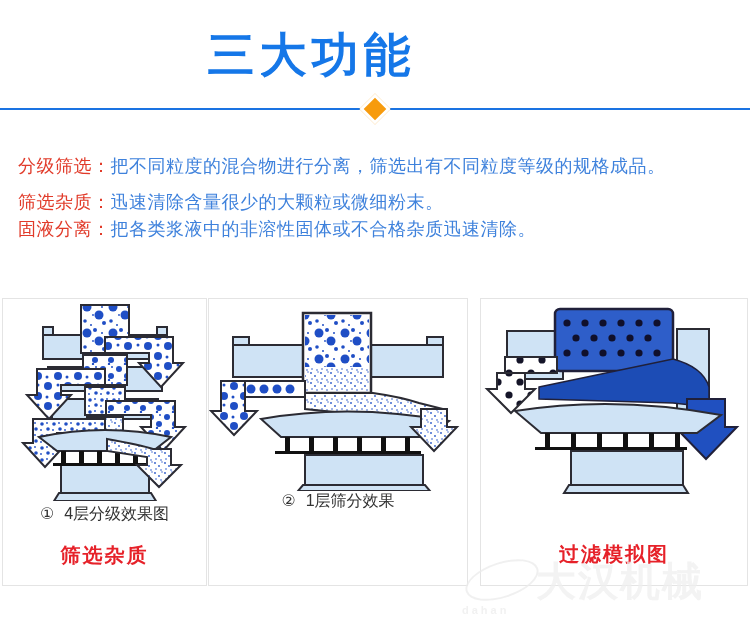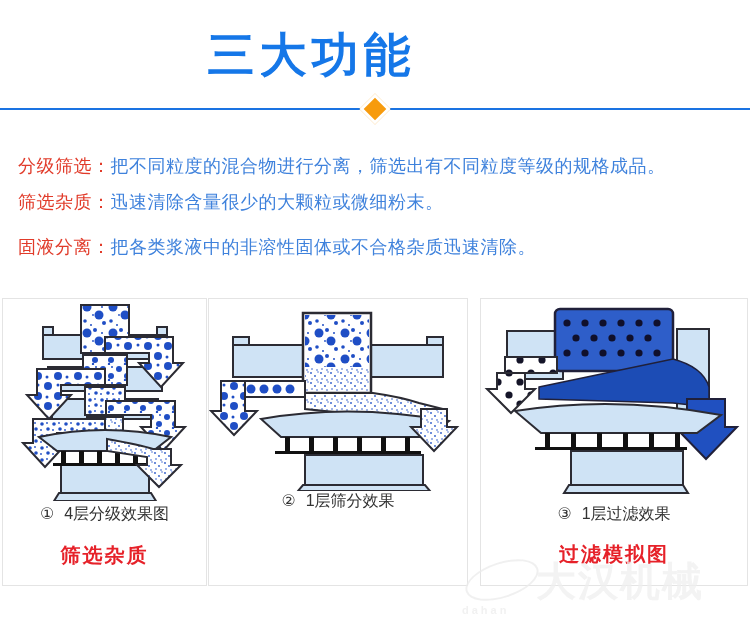--- a/index.html
+++ b/index.html
@@ -16,21 +16,21 @@
   }
   .diamond{
     position:absolute;top:98px;left:364px;width:16px;height:16px;
     background:#f79b0d;border:3px solid #ffffff;transform:rotate(45deg);
   }
   .feature{
     position:absolute;left:18px;font-size:18px;letter-spacing:0.5px;white-space:nowrap;
   }
   .feature .flabel{color:#e13b2a;}
   .feature .fdesc{color:#3f82dc;}
-  .f1{top:154px;} .f2{top:190px;} .f3{top:235px;}
+  .f1{top:154px;} .f2{top:190px;} .f3{top:217px;}
   .panel{
     position:absolute;top:298px;height:288px;background:#ffffff;
     border:1px solid #e4e4e4;box-sizing:border-box;
   }
   .panel-1{left:2px;width:205px;}
   .panel-2{left:208px;width:260px;}
   .panel-3{left:480px;width:268px;}
   .panel svg{position:absolute;left:0;top:2px;}
   .panel-caption{
     position:absolute;left:0;width:100%;text-align:center;color:#333333;
@@ -256,23 +256,20 @@
     <g fill="#111111">
       <rect x="64" y="132" width="5" height="16"></rect>
         <rect x="90" y="132" width="5" height="16"></rect>
       <rect x="116" y="132" width="5" height="16"></rect>
         <rect x="142" y="132" width="5" height="16"></rect>
       <rect x="168" y="132" width="5" height="16"></rect>
         <rect x="194" y="132" width="5" height="16"></rect>
       <rect x="54" y="146" width="152" height="3"></rect>
     </g>
   </svg>
-  <div class="panel-caption">
-    <span class="num">③</span><span>1层过滤效果</span>
-  </div>
   <div class="panel-label">过滤模拟图</div>
 </div>
 
 <div class="watermark">
   <div class="wm-swoosh"></div>
   <div class="wm-text">大汉机械</div>
   <div class="wm-sub">dahan</div>
 </div>
 
 </body></html>

